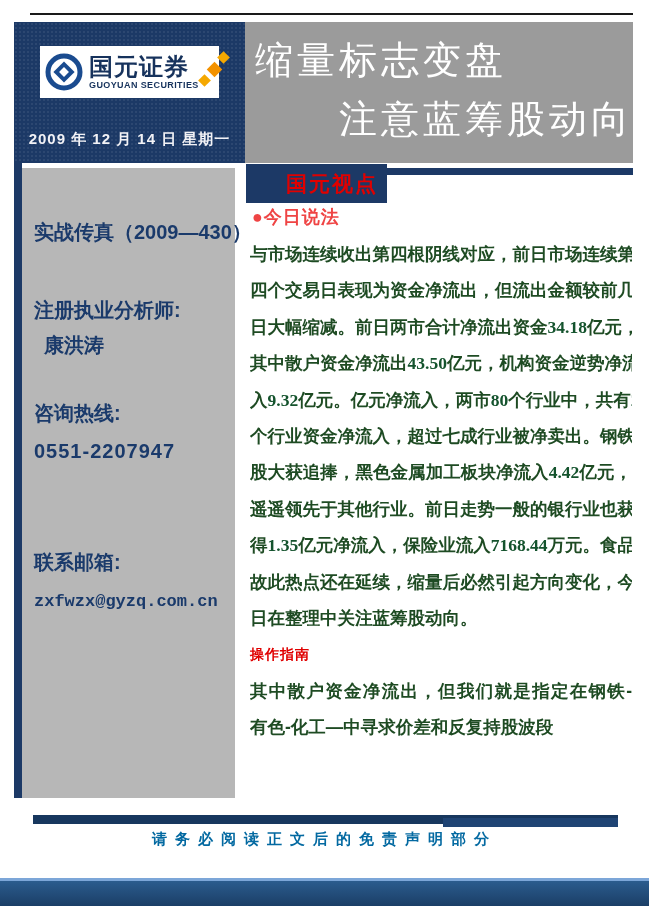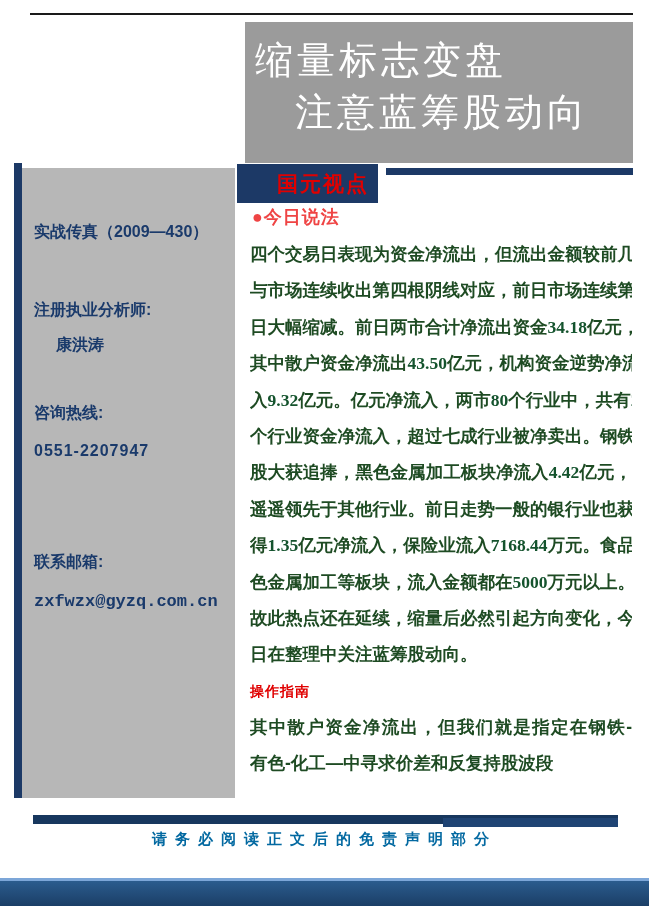--- a/index.html
+++ b/index.html
@@ -59,49 +59,49 @@
   .title-box {
     position: absolute; left: 245px; top: 22px;
     width: 388px; height: 141px;
     background: #9b9b9b;
     color: #ffffff;
   }
   .title-l1, .title-l2 {
     font-size: 38px; font-weight: 500; letter-spacing: 4px;
     line-height: 52px; white-space: nowrap;
   }
-  .title-l1 { margin: 12px 0 0 10px; }
-  .title-l2 { margin-left: 50px; }
+  .title-l1 { margin: 12px 0 7px 10px; }
+  .title-l2 { margin-left: 50px; text-align: right; }
 
   
   .left-strip {
     position: absolute; left: 14px; top: 163px;
     width: 8px; height: 635px; background: #1c3966;
   }
   .sidebar {
     position: absolute; left: 22px; top: 168px;
     width: 213px; height: 630px;
     background: #b7b7b7;
   }
   .side-item {
     position: absolute; left: 12px;
-    color: #1a3a6b; font-size: 16px; font-weight: bold;
+    color: #1a3a6b; font-size: 20px; font-weight: bold;
     white-space: nowrap; line-height: 24px;
   }
   .si-report  { top: 52px; }
   .si-analyst { top: 130px; }
-  .si-name    { top: 165px; left: 34px; text-align: right; }
+  .si-name    { top: 165px; left: 22px; text-align: right; }
   .si-hotline { top: 233px; }
   .si-phone   { top: 271px; letter-spacing: 1px; }
   .si-maillbl { top: 382px; }
   .si-mail    { top: 422px; font-size: 17px; font-family: "Liberation Mono", "DejaVu Sans Mono", monospace; }
 
   
   .viewpoint-box {
-    position: absolute; left: 237px; top: 164px;
+    position: absolute; left: 246px; top: 164px;
     width: 141px; height: 39px;
     background: #1c3966;
     display: flex; align-items: center; justify-content: center; padding-left: 31px;
   }
   .viewpoint-label {
     color: #e00000; font-size: 21px; font-weight: bold; letter-spacing: 2px;
     white-space: nowrap;
   }
   .header-rule {
     position: absolute; left: 386px; top: 168px;
@@ -155,20 +155,39 @@
     background: linear-gradient(#2b5c8e, #1b3e66);
   }
 </style>
 </head>
 <body>
 
 <div class="page">
 
   <div class="top-rule"></div>
 
+  <div class="brand-box">
+    <div class="logo-card">
+      <svg class="emblem" width="42" height="42" viewBox="0 0 42 42">
+        <circle cx="21" cy="21" r="16" fill="none" stroke="#1a4b8f" stroke-width="5"></circle>
+        <rect x="13.5" y="13.5" width="15" height="15" fill="#1a4b8f" transform="rotate(45 21 21)"></rect>
+        <rect x="17.5" y="17.5" width="7" height="7" fill="#ffffff" transform="rotate(45 21 21)"></rect>
+      </svg>
+      <div class="logo-text">
+        <div class="logo-cn">国元证券</div>
+        <div class="logo-en">GUOYUAN SECURITIES</div>
+      </div>
+      <div class="diamonds">
+        <div class="dm dm1"></div>
+          <div class="dm dm2"></div>
+          <div class="dm dm3"></div>
+      </div>
+    </div>
+    <div class="date-line">2009 年 12 月 14 日  星期一</div>
+  </div>
 
   <div class="title-box">
     <div class="title-l1">缩量标志变盘</div>
     <div class="title-l2">注意蓝筹股动向</div>
   </div>
 
   <div class="left-strip"></div>
   <aside class="sidebar">
     <div class="side-item si-report">实战传真（2009—430）</div>
     <div class="side-item si-analyst">注册执业分析师:</div>
@@ -181,30 +200,29 @@
 
   <div class="viewpoint-box">
     <span class="viewpoint-label">国元视点</span>
   </div>
   <div class="header-rule"></div>
 
   <div class="subhead1">●今日说法</div>
 
   <div class="article">
     <div>
+        <div class="bline"><span>与市场连续收出第四根阴线对应，前日市场连续第</span></div>
         <div class="bline"><span>四个交易日表现为资金净流出，但流出金额较前几</span></div>
-        <div class="bline"><span>与市场连续收出第四根阴线对应，前日市场连续第</span></div>
         <div class="bline"><span>日大幅缩减。前日两市合计净流出资金</span><span class="num">34.18</span><span>亿元，</span></div>
         <div class="bline"><span>其中散户资金净流出</span><span class="num">43.50</span><span>亿元，机构资金逆势净流</span></div>
         <div class="bline"><span>入</span><span class="num">9.32</span><span>亿元。亿元净流入，两市</span><span class="num">80</span><span>个行业中，共有</span><span class="num">23</span></div>
         <div class="bline"><span>个行业资金净流入，超过七成行业被净卖出。钢铁</span></div>
         <div class="bline"><span>股大获追捧，黑色金属加工板块净流入</span><span class="num">4.42</span><span>亿元，</span></div>
         <div class="bline"><span>遥遥领先于其他行业。前日走势一般的银行业也获</span></div>
         <div class="bline"><span>得</span><span class="num">1.35</span><span>亿元净流入，保险业流入</span><span class="num">7168.44</span><span>万元。食品</span></div>
-        <div class="bline"><span>色金属加工等板块，流入金额都在</span><span class="num">5000</span><span>万元以上。</span></div>
         <div class="bline"><span>故此热点还在延续，缩量后必然引起方向变化，今</span></div>
         <div class="bline last"><span>日在整理中关注蓝筹股动向。</span></div>
       </div>
     <div class="subhead2">操作指南</div>
     <div>
         <div class="bline"><span>其中散户资金净流出，但我们就是指定在钢铁-</span></div>
         <div class="bline last"><span>有色-化工—中寻求价差和反复持股波段</span></div>
       </div>
   </div>
 

